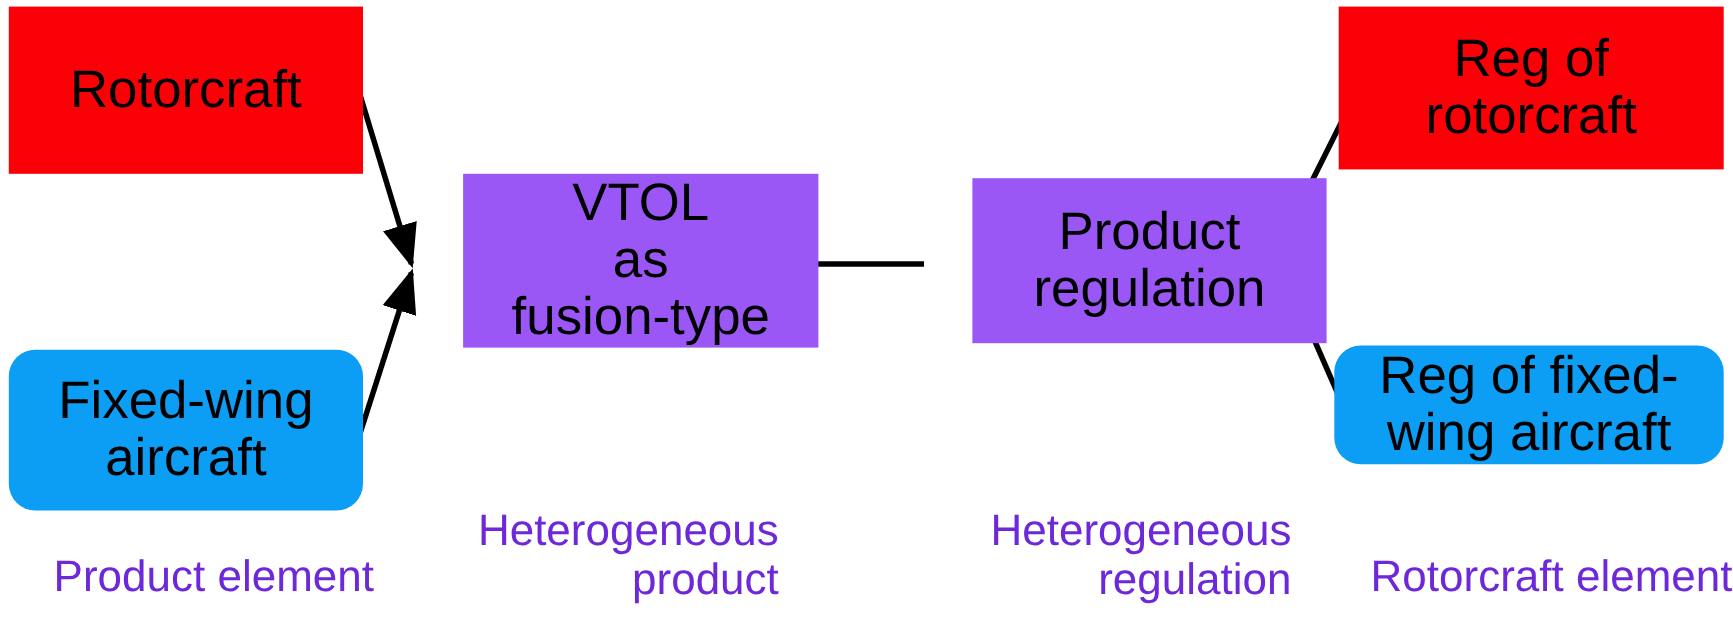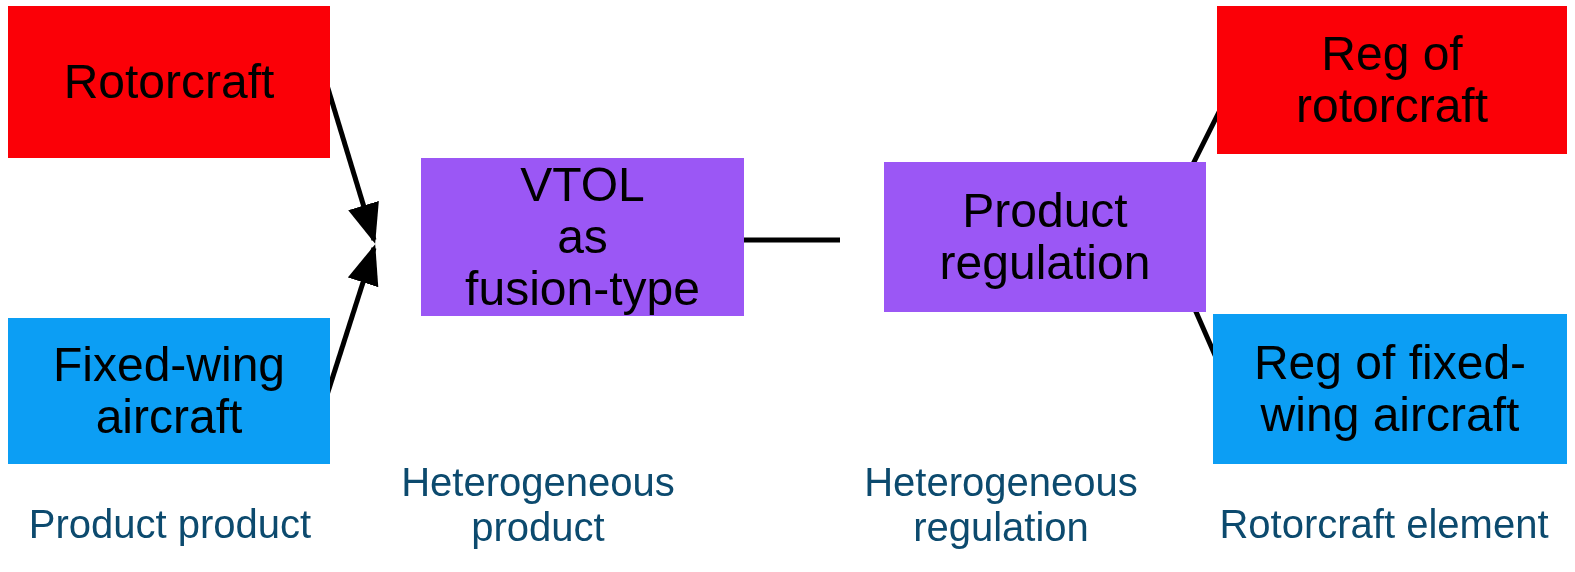--- a/index.html
+++ b/index.html
@@ -23,27 +23,27 @@
     align-items: center;
     justify-content: center;
     text-align: center;
     color: #000000;
     font-size: 48px;
     line-height: 1.08;
     box-sizing: border-box;
     white-space: pre-line;
   }
   .box-red { background: #fb0007; }
-  .box-blue { background: #0c9ef4; }
+  .box-blue { background: #0c9ef4; border-radius: 24px; }
   .box-purple { background: #9b57f5; margin-left: 44px; }
 
   .caption {
     position: absolute;
-    text-align: center;
-    color: #0c4a6e;
+    text-align: right;
+    color: #6d28d9;
     font-size: 40px;
     line-height: 1.12;
     white-space: pre-line;
   }
   svg.edges {
     position: absolute;
     left: 0;
     top: 0;
     width: 1575px;
     height: 572px;
@@ -81,24 +81,24 @@
   <div class="box box-purple" style="left:377px; top:158px; width:323px; height:158px;">VTOL
 as
 fusion-type</div>
 
   <div class="box box-purple" style="left:840px; top:162px; width:322px; height:150px;">Product
 regulation</div>
 
   <div class="box box-red" style="left:1217px; top:6px; width:350px; height:148px;">Reg of
 rotorcraft</div>
 
-  <div class="box box-blue" style="left:1213px; top:314px; width:354px; height:150px;">Reg of fixed-
+  <div class="box box-blue" style="left:1213px; top:314px; width:354px; height:108px;">Reg of fixed-
 wing aircraft</div>
 
-  <div class="caption" style="left:0px; top:502px; width:340px;">Product product</div>
+  <div class="caption" style="left:0px; top:502px; width:340px;">Product element</div>
 
   <div class="caption" style="left:368px; top:460px; width:340px;">Heterogeneous
 product</div>
 
   <div class="caption" style="left:828px; top:460px; width:346px;">Heterogeneous
 regulation</div>
 
   <div class="caption" style="left:1193px; top:502px; width:382px;">Rotorcraft element</div>
 
 </div>

